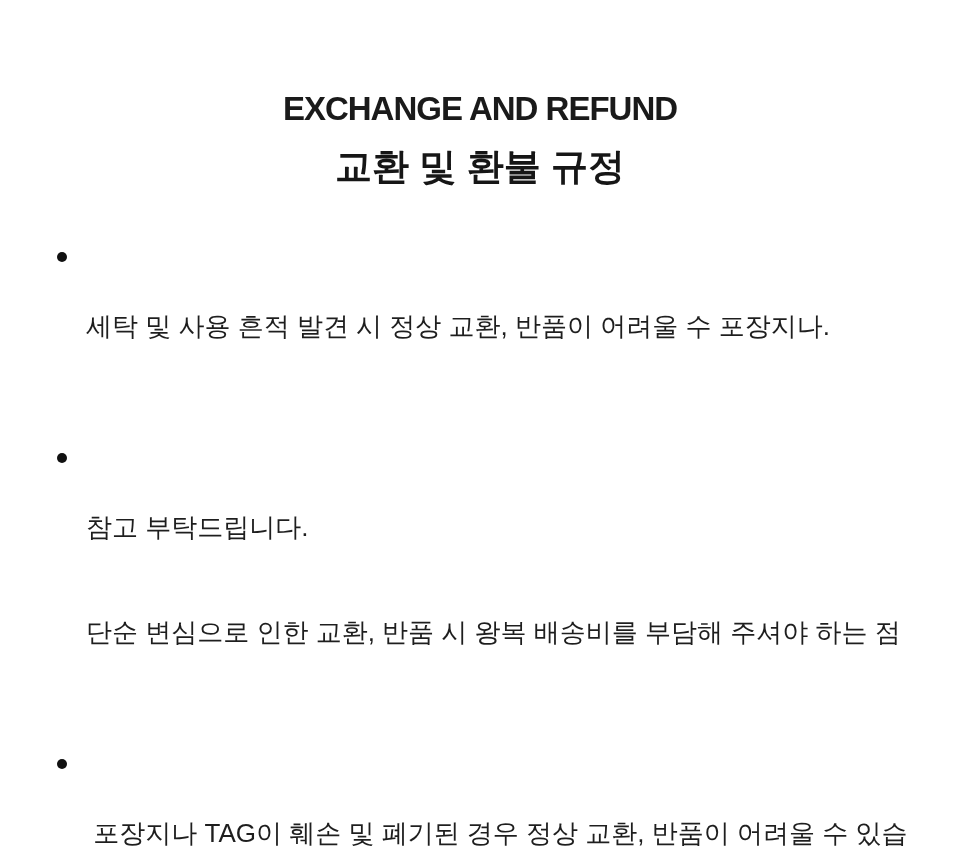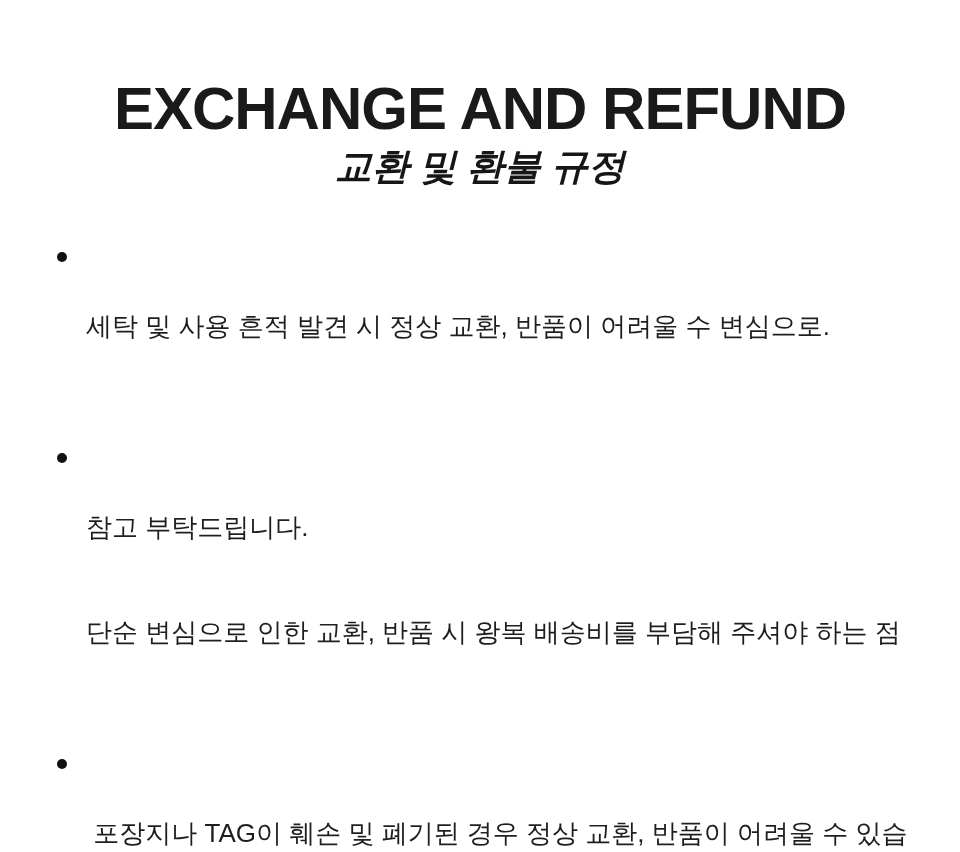--- a/index.html
+++ b/index.html
@@ -15,33 +15,32 @@
     font-family: "Liberation Sans", "DejaVu Sans", sans-serif;
     color: #1e1e1e;
     overflow: hidden;
     box-sizing: border-box;
   }
   .header {
     margin-top: 86px;
     text-align: center;
   }
   .title {
-    font-size: 60px;
+    font-size: 33px;
     line-height: 46px;
     font-weight: 700;
     letter-spacing: -1px;
     color: #1a1a1a;
   }
   .subtitle {
     margin-top: 13px;
     font-size: 37px;
     line-height: 44px;
     font-weight: 700;
     color: #161616;
-    font-style: italic;
   }
   .bullet-list {
     margin-top: 50px;
     padding-left: 57px;
     padding-right: 38px;
   }
   .bullet-item {
     display: flex;
     align-items: flex-start;
     margin-bottom: 26px;
@@ -70,21 +69,21 @@
   <div class="header">
     <div class="title">EXCHANGE AND REFUND</div>
     <div class="subtitle">교환 및 환불 규정</div>
   </div>
 
   <div class="bullet-list">
 
     <div class="bullet-item">
       <span class="bullet-dot"></span>
       <div class="bullet-text">
-        <div>세탁 및 사용 흔적 발견 시 정상 교환, 반품이 어려울 수 변심으로.</div>
+        <div>세탁 및 사용 흔적 발견 시 정상 교환, 반품이 어려울 수 포장지나.</div>
       </div>
     </div>
 
     <div class="bullet-item">
       <span class="bullet-dot"></span>
       <div class="bullet-text">
         <div>참고 부탁드립니다.</div>
         <div>단순 변심으로 인한 교환, 반품 시 왕복 배송비를 부담해 주셔야 하는 점</div>
       </div>
     </div>

